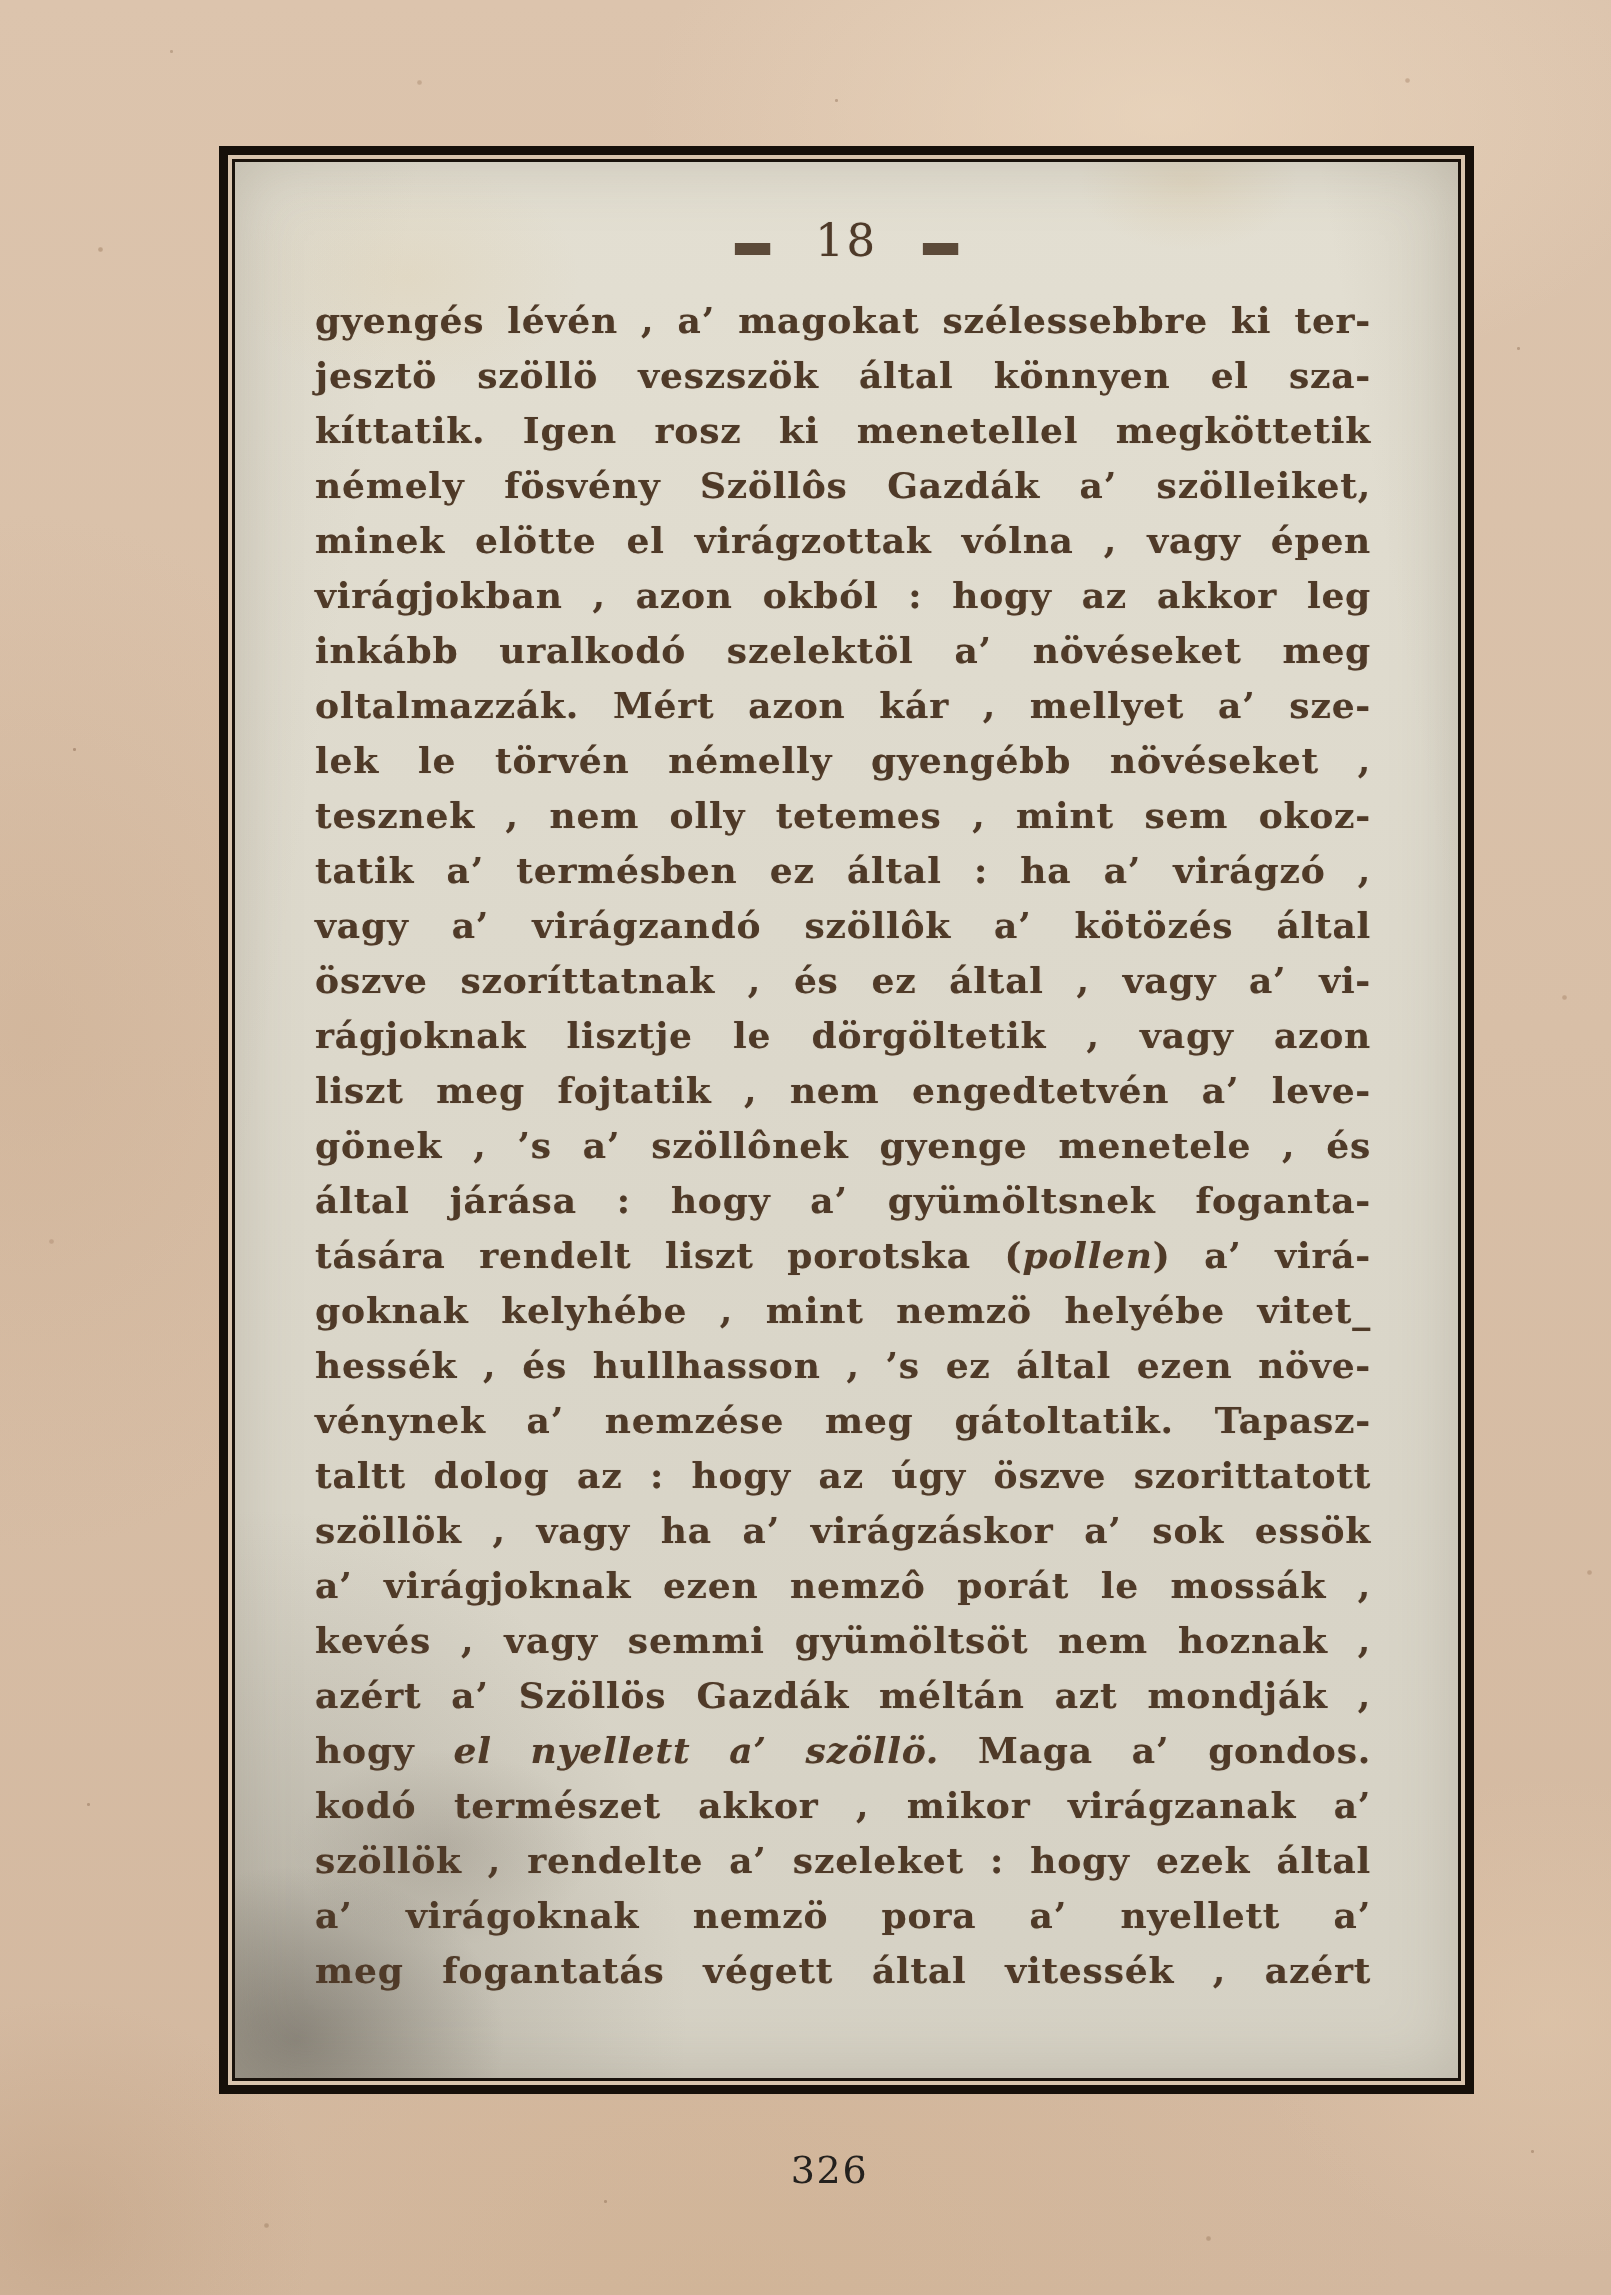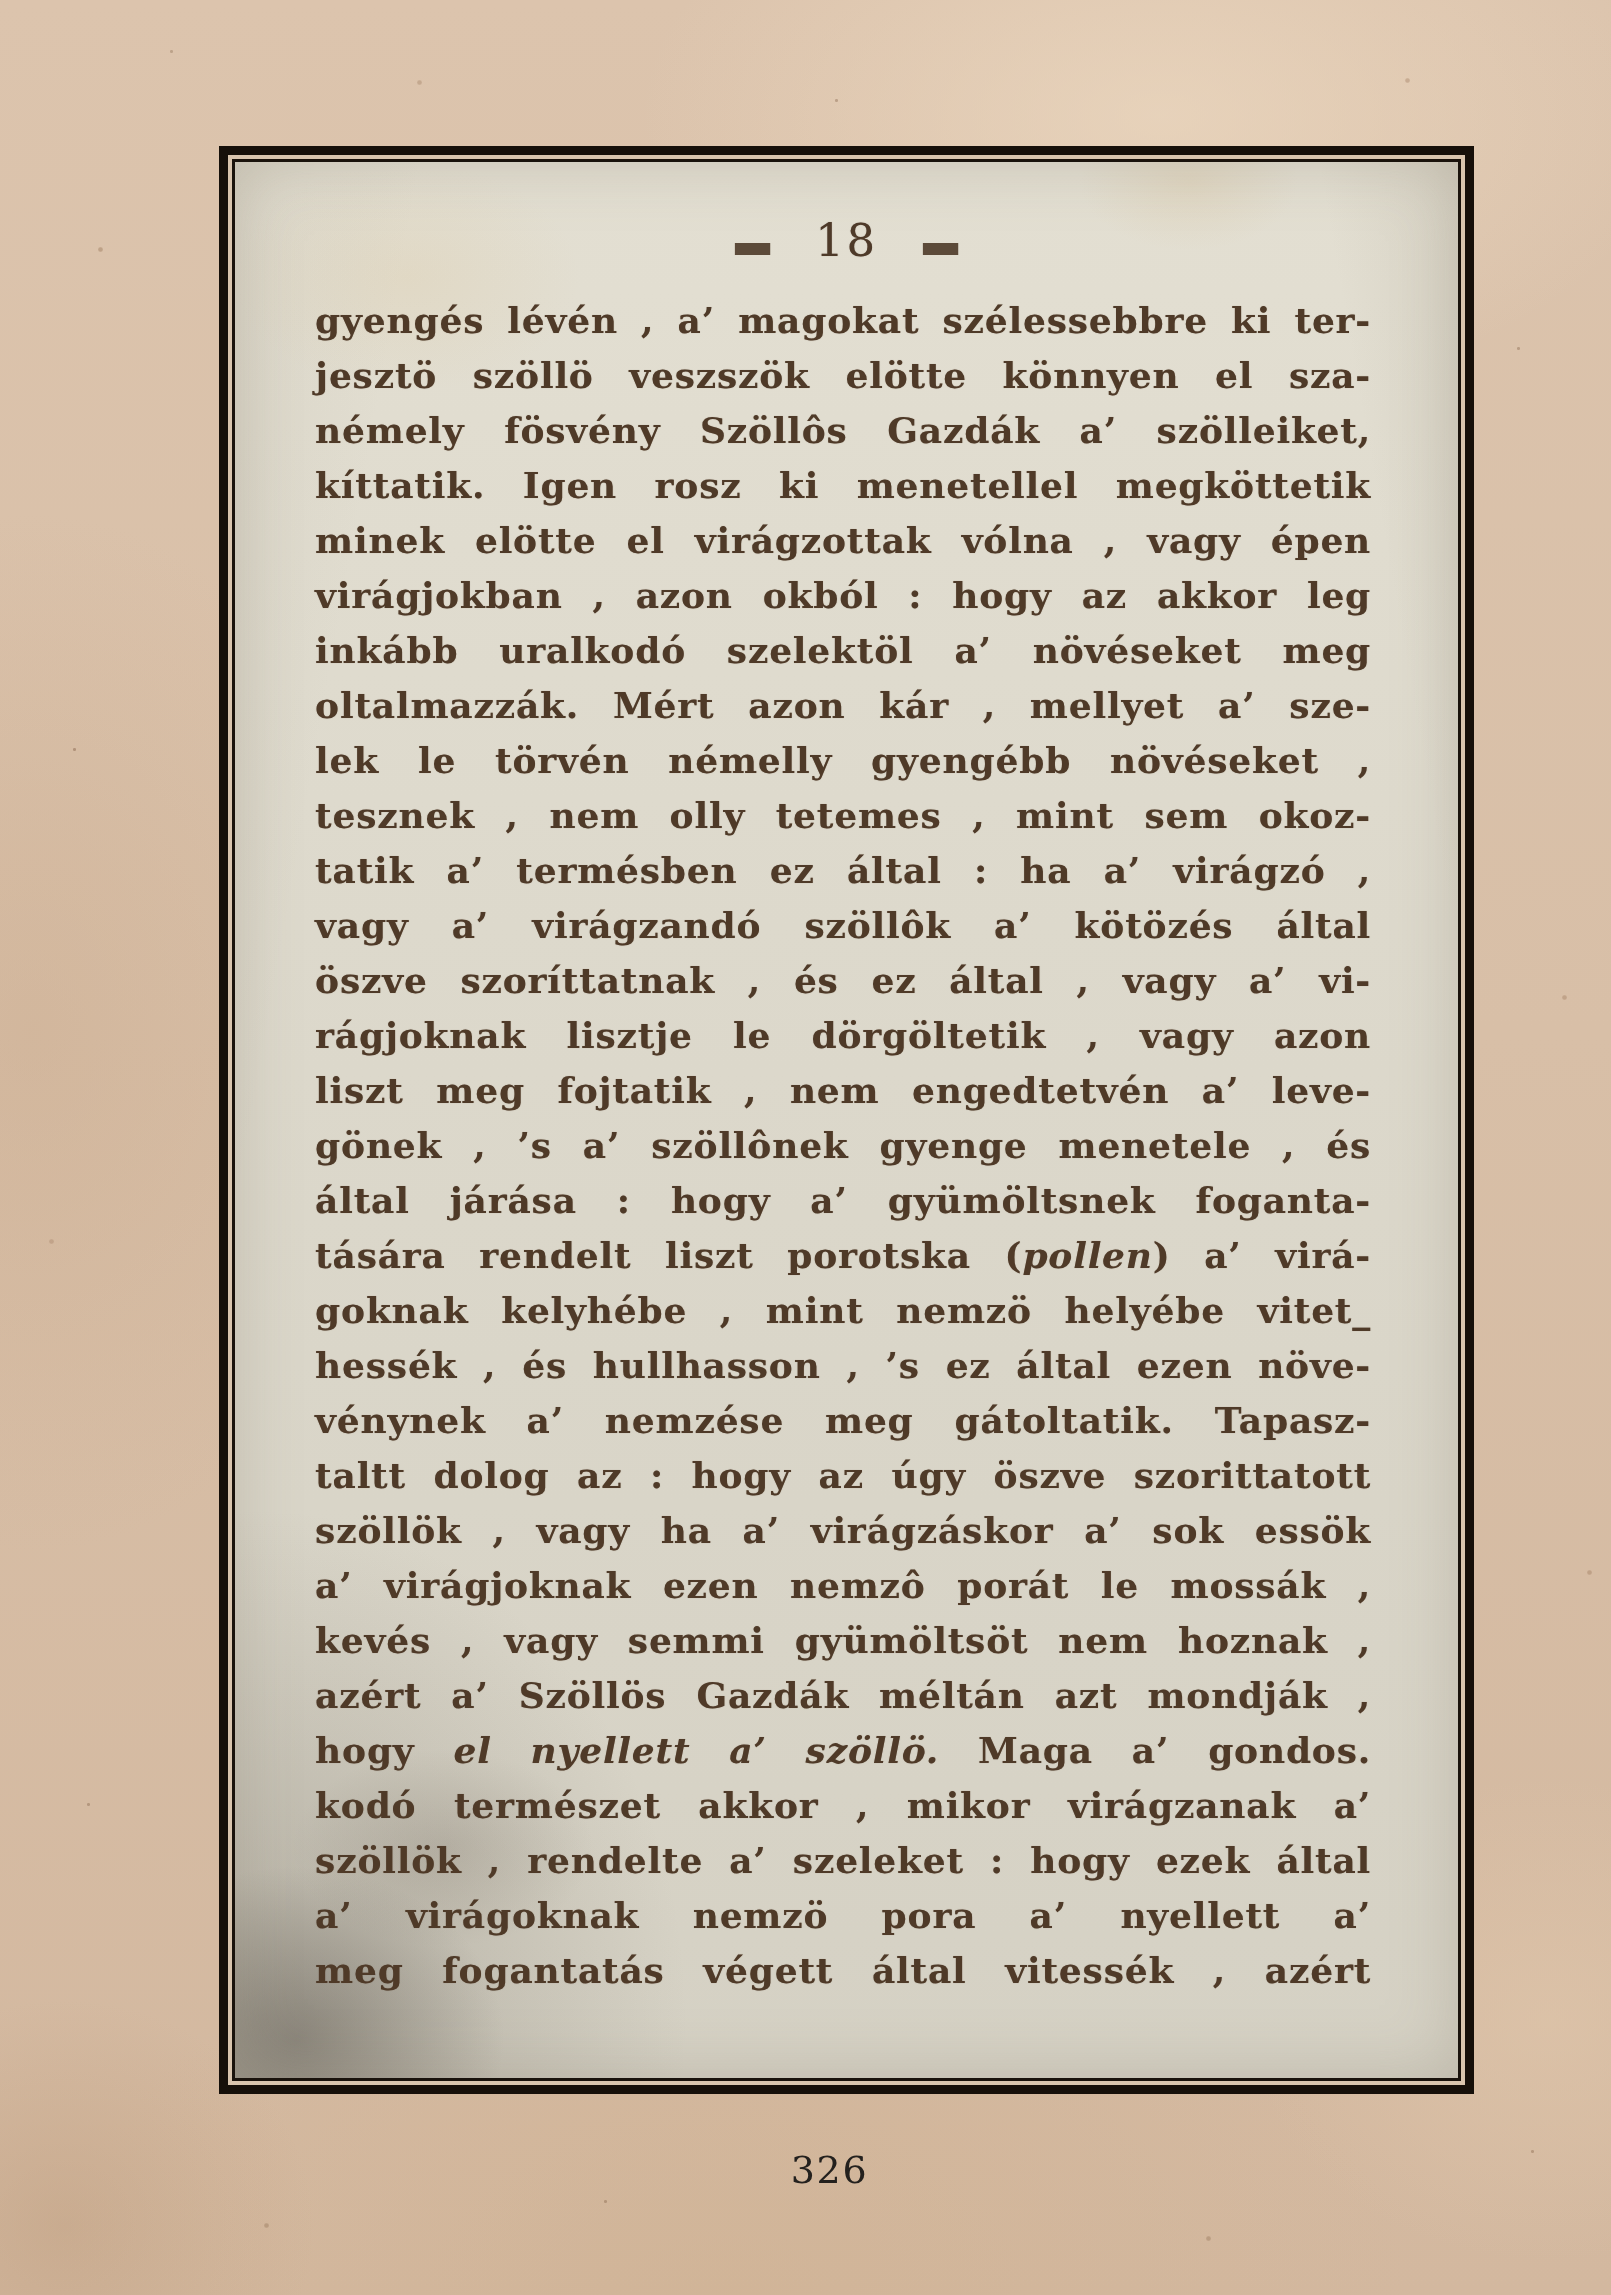--- a/index.html
+++ b/index.html
@@ -95,23 +95,23 @@
       <div class="page">
 
         <div class="header">
           <span class="rule">—</span>
           <span class="pagenum">18</span>
           <span class="rule">—</span>
         </div>
 
         <div class="text-block">
             <div class="text-line"><span>gyengés lévén , a’ magokat szélessebbre ki ter-</span></div>
-            <div class="text-line"><span>jesztö szöllö veszszök elötte könnyen el sza-</span></div>
+            <div class="text-line"><span>jesztö szöllö veszszök által könnyen el sza-</span></div>
+            <div class="text-line"><span>kíttatik.  Igen rosz ki menetellel megköttetik</span></div>
             <div class="text-line"><span>némely fösvény Szöllôs Gazdák a’ szölleiket,</span></div>
-            <div class="text-line"><span>kíttatik.  Igen rosz ki menetellel megköttetik</span></div>
             <div class="text-line"><span>minek elötte el virágzottak vólna , vagy épen</span></div>
             <div class="text-line"><span>virágjokban , azon okból : hogy az akkor leg</span></div>
             <div class="text-line"><span>inkább uralkodó szelektöl a’ növéseket meg</span></div>
             <div class="text-line"><span>oltalmazzák.  Mért azon kár , mellyet a’ sze-</span></div>
             <div class="text-line"><span>lek le törvén némelly gyengébb növéseket ,</span></div>
             <div class="text-line"><span>tesznek , nem olly tetemes , mint sem okoz-</span></div>
             <div class="text-line"><span>tatik a’ termésben ez által :  ha a’ virágzó ,</span></div>
             <div class="text-line"><span>vagy a’ virágzandó szöllôk a’ kötözés által</span></div>
             <div class="text-line"><span>öszve szoríttatnak ,  és ez által , vagy a’ vi-</span></div>
             <div class="text-line"><span>rágjoknak lisztje le dörgöltetik ,  vagy azon</span></div>

